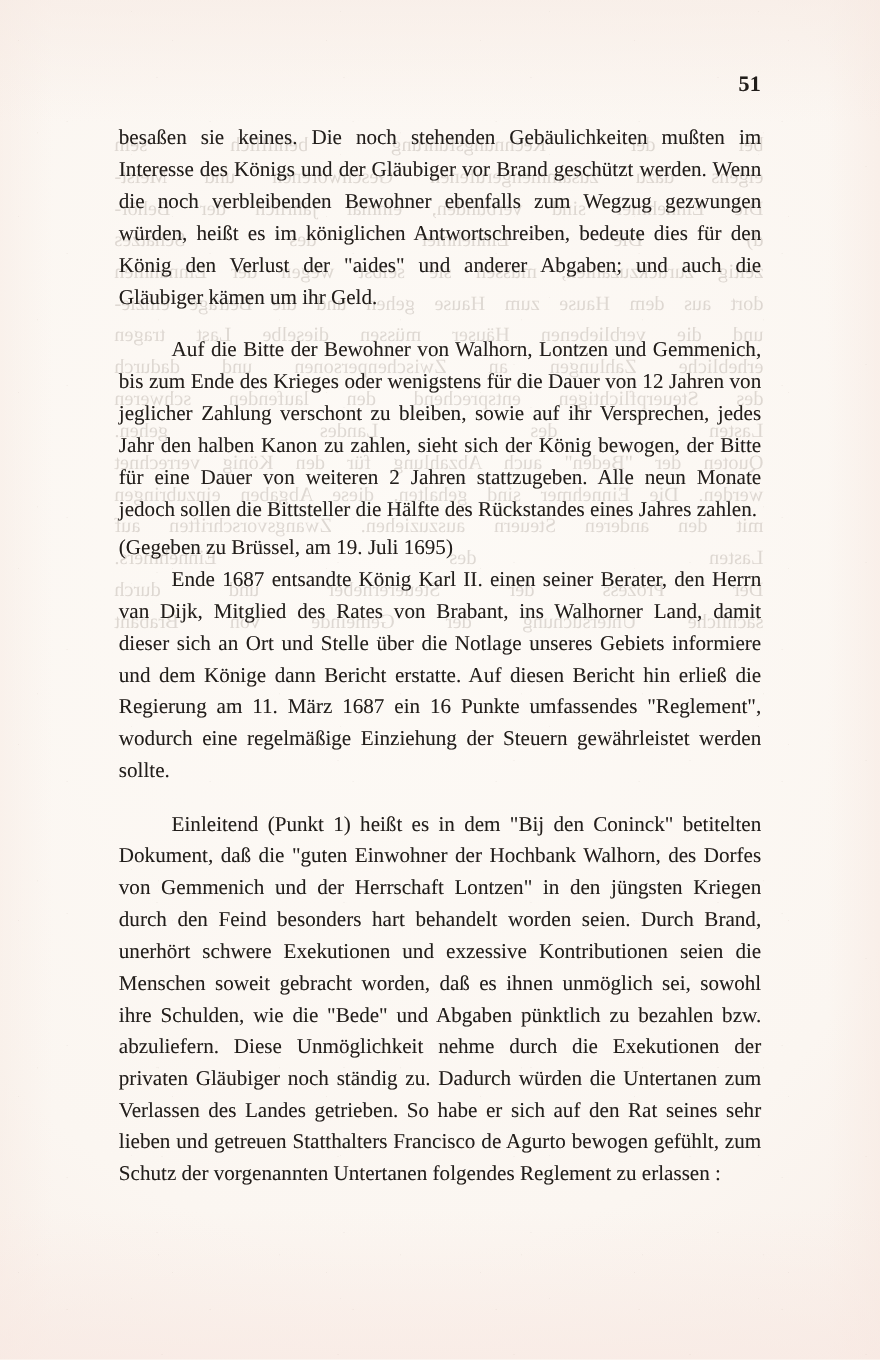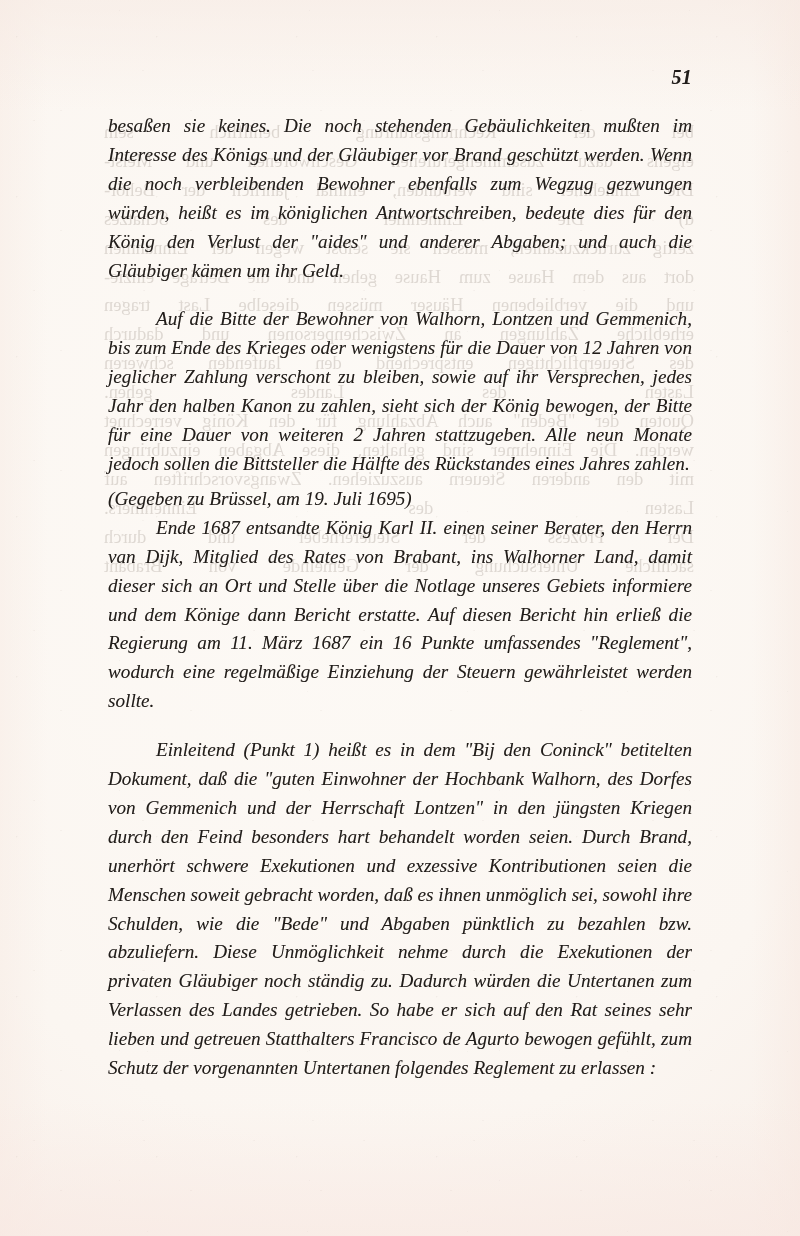--- a/index.html
+++ b/index.html
@@ -115,21 +115,20 @@
   h2.section-heading .note {
     font-weight: normal;
   }
 
   
   #sheet {
     filter: contrast(1.02) saturate(.98);
   }
   #textblock, .page-number {
     text-shadow: 0 0 .6px rgba(35,31,28,.30);
-    font-style: italic;
   }
 
   
   #grain {
     position: absolute;
     inset: 0;
     pointer-events: none;
     opacity: .5;
     background-image:
       radial-gradient(circle at 12% 23%, rgba(160,140,130,.18) 0 .7px, transparent .8px),

